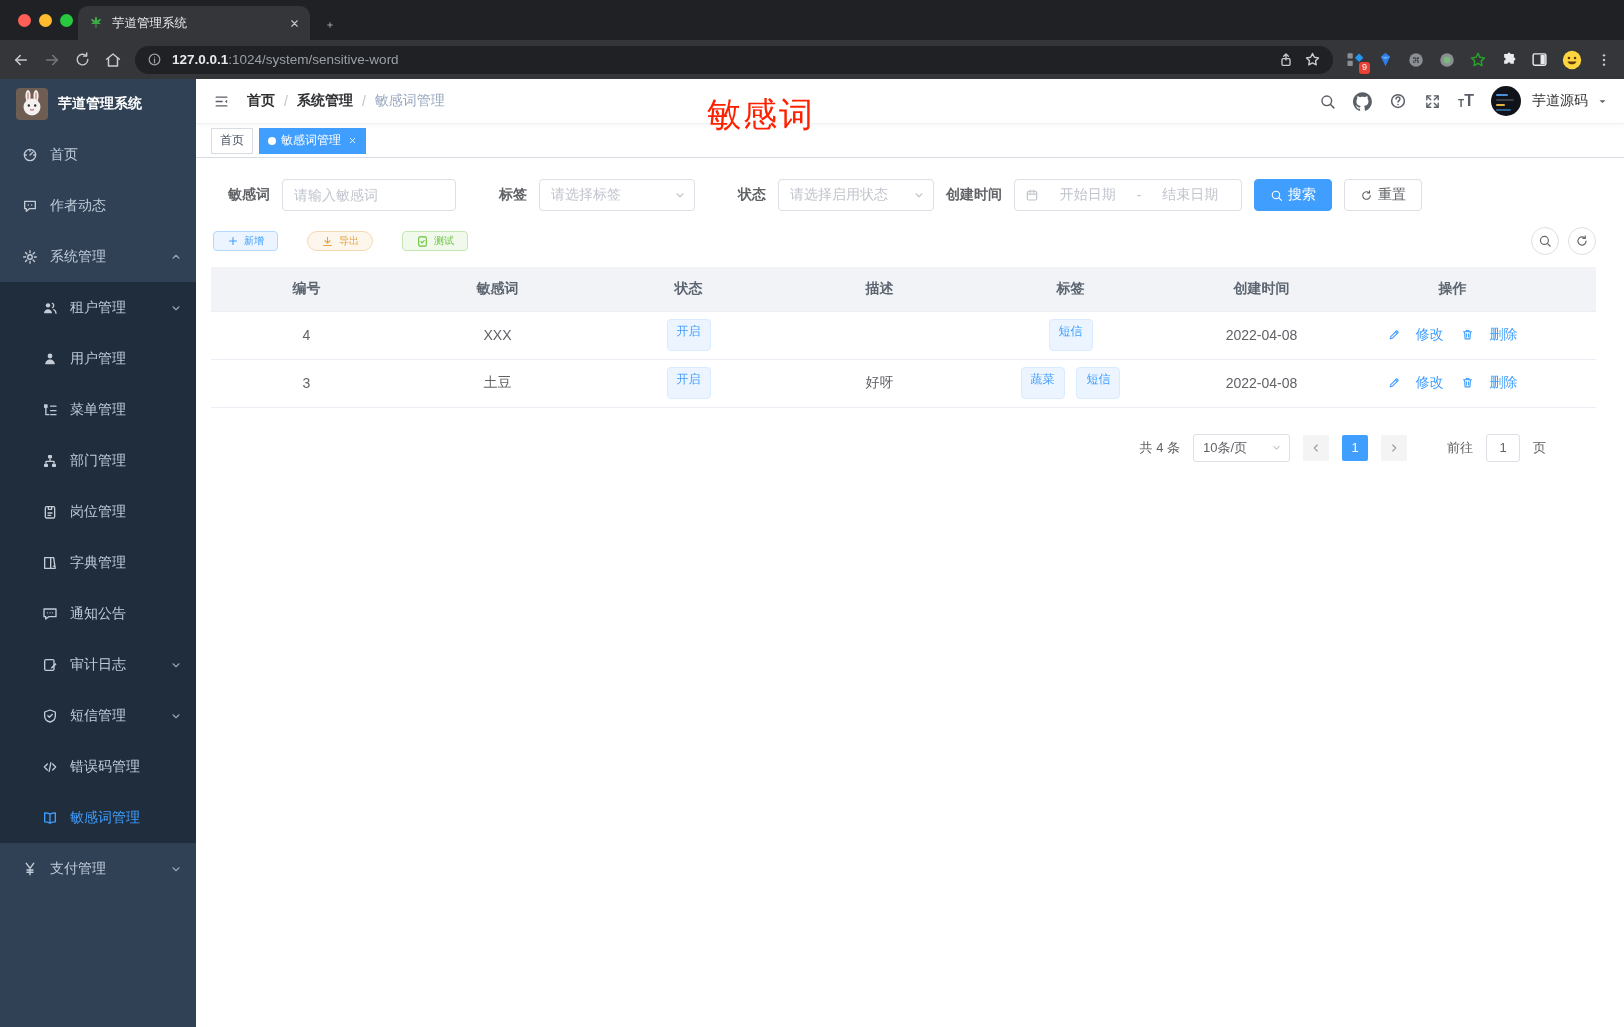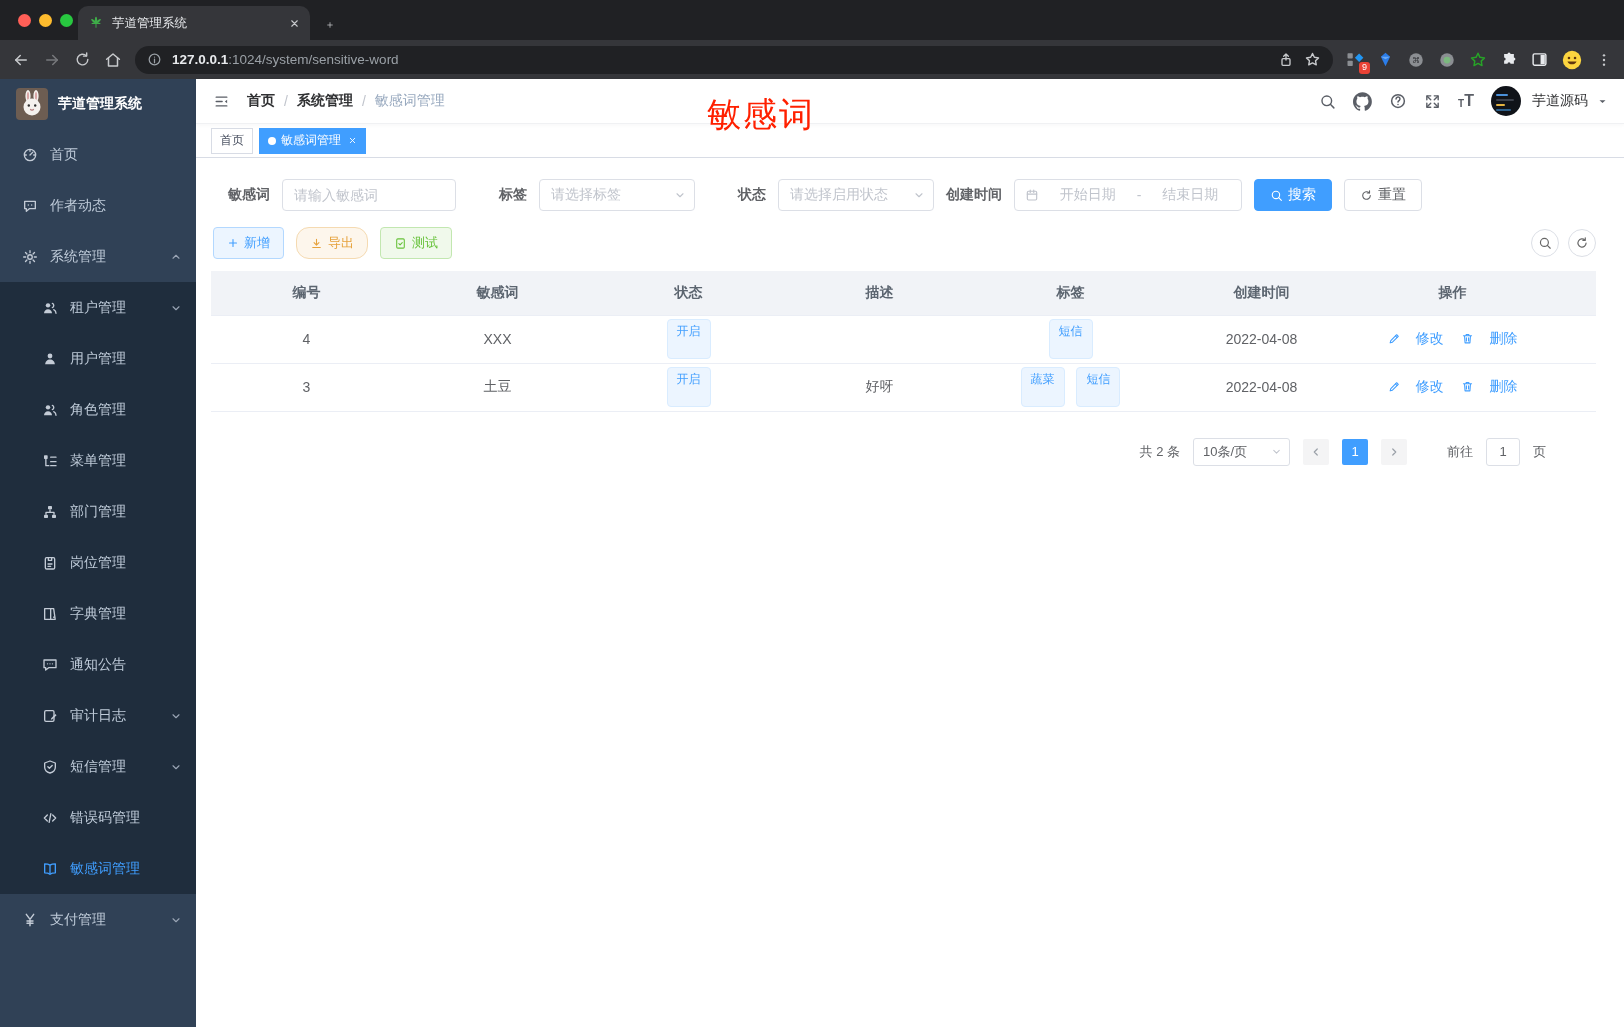--- a/index.html
+++ b/index.html
@@ -75,33 +75,33 @@
   .f-select .caret { color: #c0c4cc; }
   .f-gap { width: 43px; flex-shrink: 0; }
   .f-gap-sm { width: 12px; flex-shrink: 0; }
   .daterange { width: 228px; height: 32px; border: 1px solid #dcdfe6; border-radius: 4px; display: flex; align-items: center; padding: 0 10px; gap: 8px; color: #c0c4cc; font-size: 14px; }
   .daterange .d-ph { flex: 1; text-align: center; }
   .btn { height: 32px; border-radius: 4px; border: 1px solid #dcdfe6; background: #fff; color: #606266; font-size: 14px; font-family: inherit; display: inline-flex; align-items: center; gap: 5px; padding: 0 15px; cursor: pointer; white-space: nowrap; }
   .btn-primary { background: #409eff; border-color: #409eff; color: #fff; }
 
   
   .actions-row { display: flex; align-items: center; margin-bottom: 12px; padding-left: 2px; }
-  .btn-sm { height: 32px; font-size: 13px; padding: 0 13px; margin-right: 12px; }
+  .btn-sm { height: 20px; font-size: 10px; padding: 0 13px; margin-right: 29px; }
   .plain-primary { background: #ecf5ff; border-color: #b3d8ff; color: #409eff; }
   .plain-warning { background: #fdf6ec; border-color: #f5dab1; color: #e6a23c; border-radius: 13px; }
   .plain-success { background: #f0f9eb; border-color: #c2e7b0; color: #67c23a; }
   .right-tools { margin-left: auto; display: flex; gap: 9px; }
   .circle-btn { width: 28px; height: 28px; border-radius: 50%; border: 1px solid #dcdfe6; background: #fff; color: #666; display: flex; align-items: center; justify-content: center; cursor: pointer; }
 
   
   table.grid { width: 100%; border-collapse: collapse; table-layout: fixed; font-size: 14px; color: #606266; }
   table.grid col.w { width: 191px; }
   table.grid th { height: 44px; background: #f1f3f7; font-weight: 700; color: #5c6570; text-align: center; border-bottom: 1px solid #ebeef5; }
   table.grid td { height: 48px; text-align: center; border-bottom: 1px solid #ebeef5; }
-  .tag-blue { display: inline-block; padding: 0 9px; height: 40px; line-height: 22px; background: #ecf5ff; border: 1px solid #d9ecff; border-radius: 4px; color: #409eff; font-size: 12px; margin: 0 4px; }
+  .tag-blue { display: inline-block; padding: 0 9px; height: 32px; line-height: 22px; background: #ecf5ff; border: 1px solid #d9ecff; border-radius: 4px; color: #409eff; font-size: 12px; margin: 0 4px; }
   .op-link { color: #409eff; display: inline-flex; align-items: center; gap: 15px; margin: 0 7px; cursor: pointer; }
 
   
   .pagination { display: flex; align-items: center; justify-content: flex-end; gap: 13px; margin-top: 26px; padding-right: 50px; font-size: 13px; color: #606266; }
   .pg-size { width: 97px; height: 28px; border: 1px solid #dcdfe6; border-radius: 3px; display: flex; align-items: center; padding: 0 7px 0 9px; color: #606266; cursor: pointer; }
   .pg-size span { flex: 1; }
   .pg-size .caret { color: #c0c4cc; }
   .pg-btn { width: 26px; height: 26px; border-radius: 2px; background: #f4f4f5; color: #9aa0a8; border: none; display: flex; align-items: center; justify-content: center; cursor: pointer; }
   .pg-page { width: 26px; height: 26px; border-radius: 2px; background: #409eff; color: #fff; font-size: 13px; display: flex; align-items: center; justify-content: center; cursor: pointer; }
   .pg-goto-input { width: 34px; height: 28px; border: 1px solid #dcdfe6; border-radius: 3px; text-align: center; font-size: 13px; color: #606266; font-family: inherit; }
@@ -437,26 +437,20 @@
           <span>租户管理</span>
           <svg class="ic arrow" width="12" height="12">
               <use href="#i-chevron-down"></use>
             </svg>
         </div>
         <div class="menu-item">
           <svg class="ic mi" width="16" height="16">
               <use href="#i-user"></use>
             </svg>
           <span>用户管理</span>
-        </div>
-        <div class="menu-item">
-          <svg class="ic mi" width="16" height="16">
-              <use href="#i-users"></use>
-            </svg>
-          <span>角色管理</span>
         </div>
         <div class="menu-item">
           <svg class="ic mi" width="16" height="16">
               <use href="#i-menu-tree"></use>
             </svg>
           <span>菜单管理</span>
         </div>
         <div class="menu-item">
           <svg class="ic mi" width="16" height="16">
               <use href="#i-org"></use>
@@ -726,21 +720,21 @@
                   </svg>
                 <span>删除</span>
               </span>
             </td>
             <td></td>
           </tr>
         </tbody>
       </table>
 
       <div class="pagination">
-        <span>共 2 条</span>
+        <span>共 4 条</span>
         <div class="pg-size">
           <span>10条/页</span>
           <svg class="ic caret" width="11" height="11">
               <use href="#i-chevron-down"></use>
             </svg>
         </div>
         <button class="pg-btn">
           <svg class="ic" width="12" height="12">
               <use href="#i-chevron-left"></use>
             </svg>

